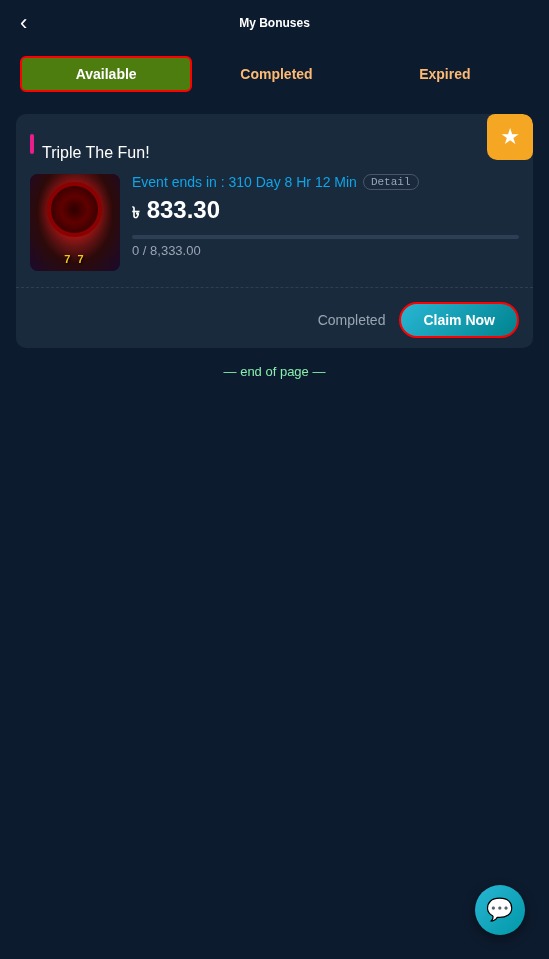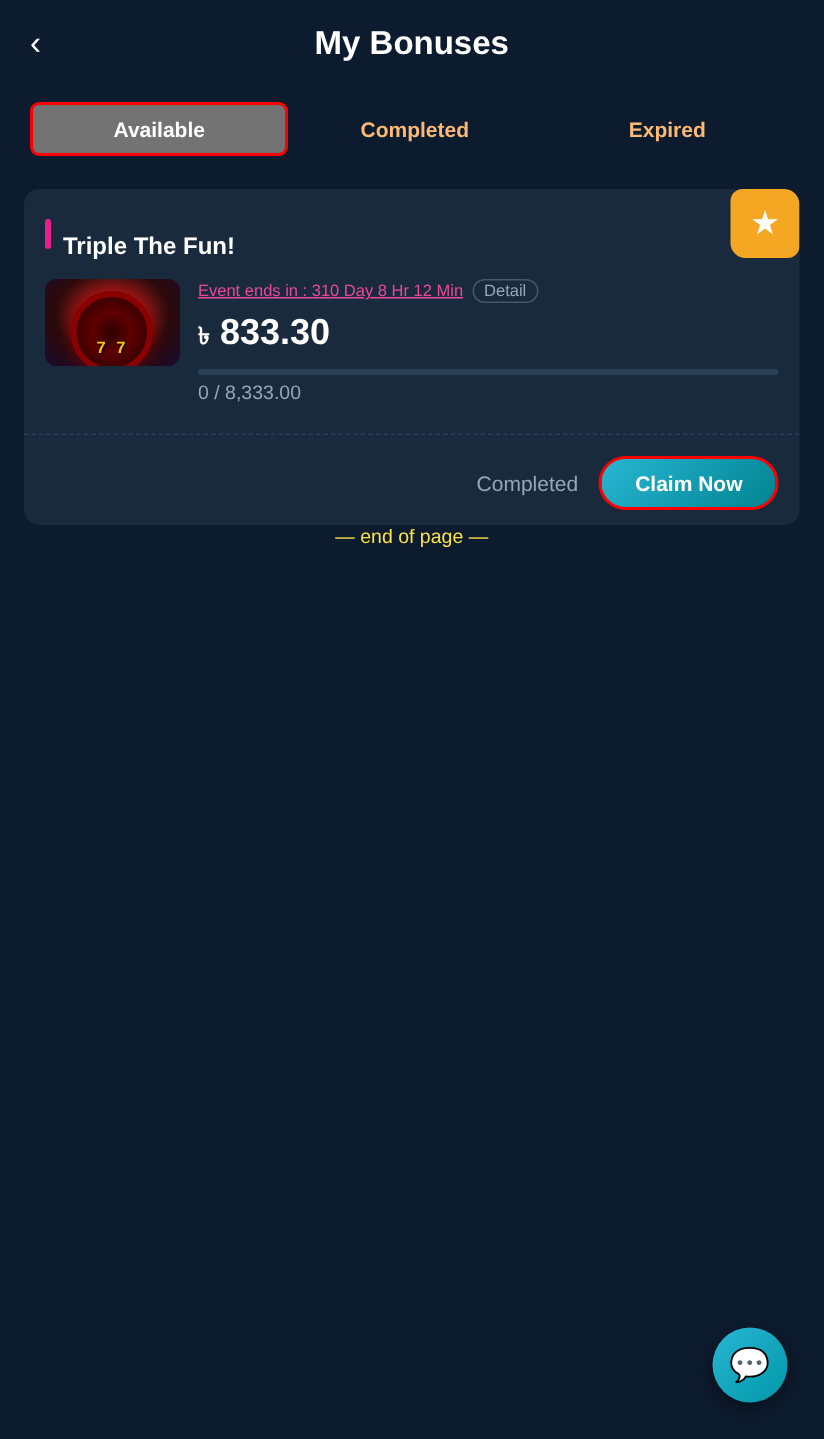--- a/index.html
+++ b/index.html
@@ -28,21 +28,21 @@
       position: absolute;
       left: 20px;
       font-size: 22px;
       color: #ffffff;
       cursor: pointer;
       background: none;
       border: none;
     }
 
     .header-title {
-      font-size: 22px;
+      font-size: 12px;
       font-weight: 700;
       color: #ffffff;
     }
 
     
     .tabs {
       display: flex;
       align-items: center;
       background-color: #0d1b2e;
       padding: 10px 20px;
@@ -54,21 +54,21 @@
       text-align: center;
       padding: 8px 12px;
       font-size: 14px;
       font-weight: 600;
       cursor: pointer;
       border-radius: 6px;
       color: #fdba74;
     }
 
     .tab.active {
-      background-color: #737373;
+      background-color: #4d7c0f;
       color: #ffffff;
       border: 2px solid #ff0000;
     }
 
     
     .content {
       padding: 12px 16px;
     }
 
     
@@ -94,21 +94,21 @@
 
     .red-bar {
       width: 4px;
       height: 20px;
       background-color: #e91e8c;
       border-radius: 2px;
     }
 
     .card-title {
       font-size: 16px;
-      font-weight: 700;
+      font-weight: 400;
       color: #ffffff;
       margin-top: 18px;
     }
 
     .star-badge {
       width: 46px;
       height: 46px;
       background-color: #f5a623;
       border-radius: 8px;
       display: flex;
@@ -125,21 +125,21 @@
     .card-body {
       display: flex;
       gap: 12px;
       padding: 4px 14px 12px 14px;
       align-items: flex-start;
     }
 
     
     .casino-img {
       width: 90px;
-      height: 58px;
+      height: 97px;
       border-radius: 8px;
       background: radial-gradient(circle at center, #2a1a3e, #1a0a2e);
       position: relative;
       overflow: hidden;
       flex-shrink: 0;
       display: flex;
       align-items: center;
       justify-content: center;
     }
 
@@ -182,33 +182,33 @@
 
     .event-row {
       display: flex;
       align-items: center;
       gap: 6px;
       margin-bottom: 6px;
       flex-wrap: wrap;
     }
 
     .event-label {
-      font-size: 11px;
-      color: #ec4899;
-      text-decoration: underline;
+      font-size: 14px;
+      color: #0ea5e9;
     }
 
     .detail-btn {
       font-size: 11px;
       color: #9aa5b4;
       border: 1px solid #4a5568;
       border-radius: 10px;
       padding: 1px 7px;
       cursor: pointer;
       background: none;
+      font-family: Liberation Mono, monospace;
     }
 
     .amount {
       font-size: 24px;
       font-weight: 700;
       color: #ffffff;
       margin-bottom: 8px;
     }
 
     .currency-symbol {
@@ -271,23 +271,23 @@
       padding: 8px 22px;
       font-size: 14px;
       font-weight: 700;
       cursor: pointer;
       outline: none;
     }
 
     
     .end-of-page {
       text-align: center;
-      color: #fde047;
+      color: #86efac;
       font-size: 13px;
-      padding: 0 0;
+      padding: 16px 0;
     }
 
     
     .chat-btn {
       position: absolute;
       bottom: 24px;
       right: 24px;
       width: 50px;
       height: 50px;
       background: linear-gradient(135deg, #29b6d4, #0097a7);

